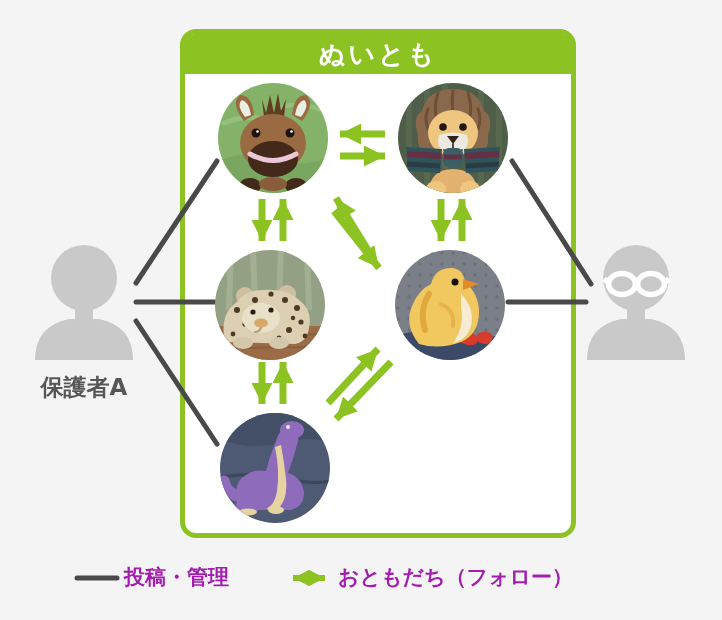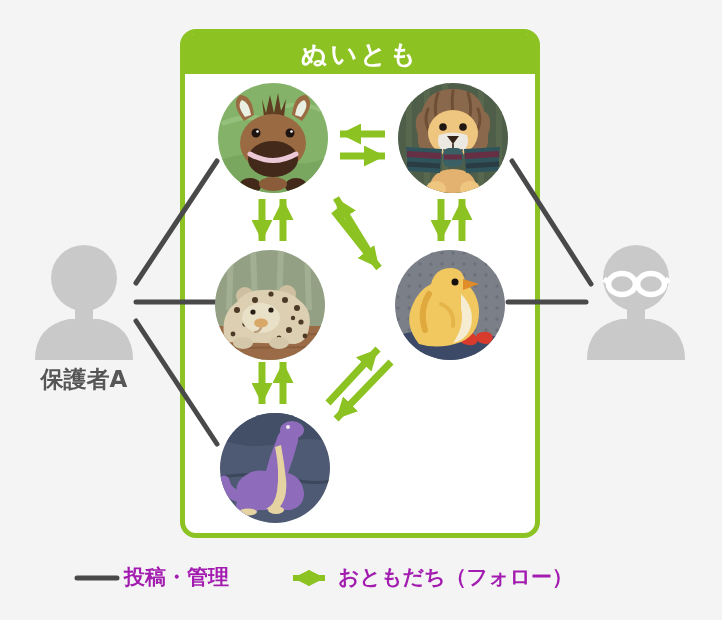--- a/index.html
+++ b/index.html
@@ -7,21 +7,21 @@
     --line:#494949;
     --person:#C9C9C9;
     --bg:#F4F4F5;
     --label:#565656;
   }
   html,body{margin:0;padding:0;background:var(--bg);}
   body{font-family:"DejaVu Sans","Liberation Sans",sans-serif;}
   #canvas{position:relative;width:722px;height:620px;background:var(--bg);overflow:hidden;}
 
   
-  .panel{position:absolute;left:180px;top:29px;width:360px;height:509px;
+  .panel{position:absolute;left:180px;top:29px;width:396px;height:509px;
     background:#fff;border:5px solid var(--green);border-radius:16px;box-sizing:border-box;}
   .panel-header{height:40px;background:var(--green);border-radius:9px 9px 0 0;
     display:flex;align-items:center;justify-content:center;
     color:#fff;font-size:26px;font-weight:bold;letter-spacing:3px;}
 
   
   #edges{position:absolute;left:0;top:0;width:722px;height:620px;pointer-events:none;}
   .edge-manage{stroke:var(--line);stroke-width:5;stroke-linecap:round;}
   .edge-follow{stroke:var(--green);stroke-width:7;}
 
@@ -32,21 +32,21 @@
   #node-lion{left:398px;top:83px;}
   #node-leopard{left:215px;top:250px;}
   #node-duck{left:395px;top:250px;}
   #node-dino{left:220px;top:413px;}
 
   
   .guardian{position:absolute;width:140px;text-align:center;}
   #guardian-a{left:14px;top:240px;}
   #guardian-b{left:566px;top:240px;}
   .guardian svg{display:block;margin:0 auto;}
-  .g-label{margin-top:4px;font-size:23px;font-weight:bold;color:var(--label);line-height:26px;}
+  .g-label{margin-top:12px;font-size:23px;font-weight:bold;color:var(--label);line-height:26px;}
 
   
   .legend-swatch-manage{position:absolute;left:74px;top:569px;}
   .legend-swatch-follow{position:absolute;left:280px;top:567px;}
   .legend-text{position:absolute;top:564px;font-size:21px;font-weight:bold;color:#a21caf;line-height:27px;white-space:nowrap;}
   #legend-label-manage{left:124px;}
   #legend-label-follow{left:338px;}
 </style>
 </head>
 <body>

